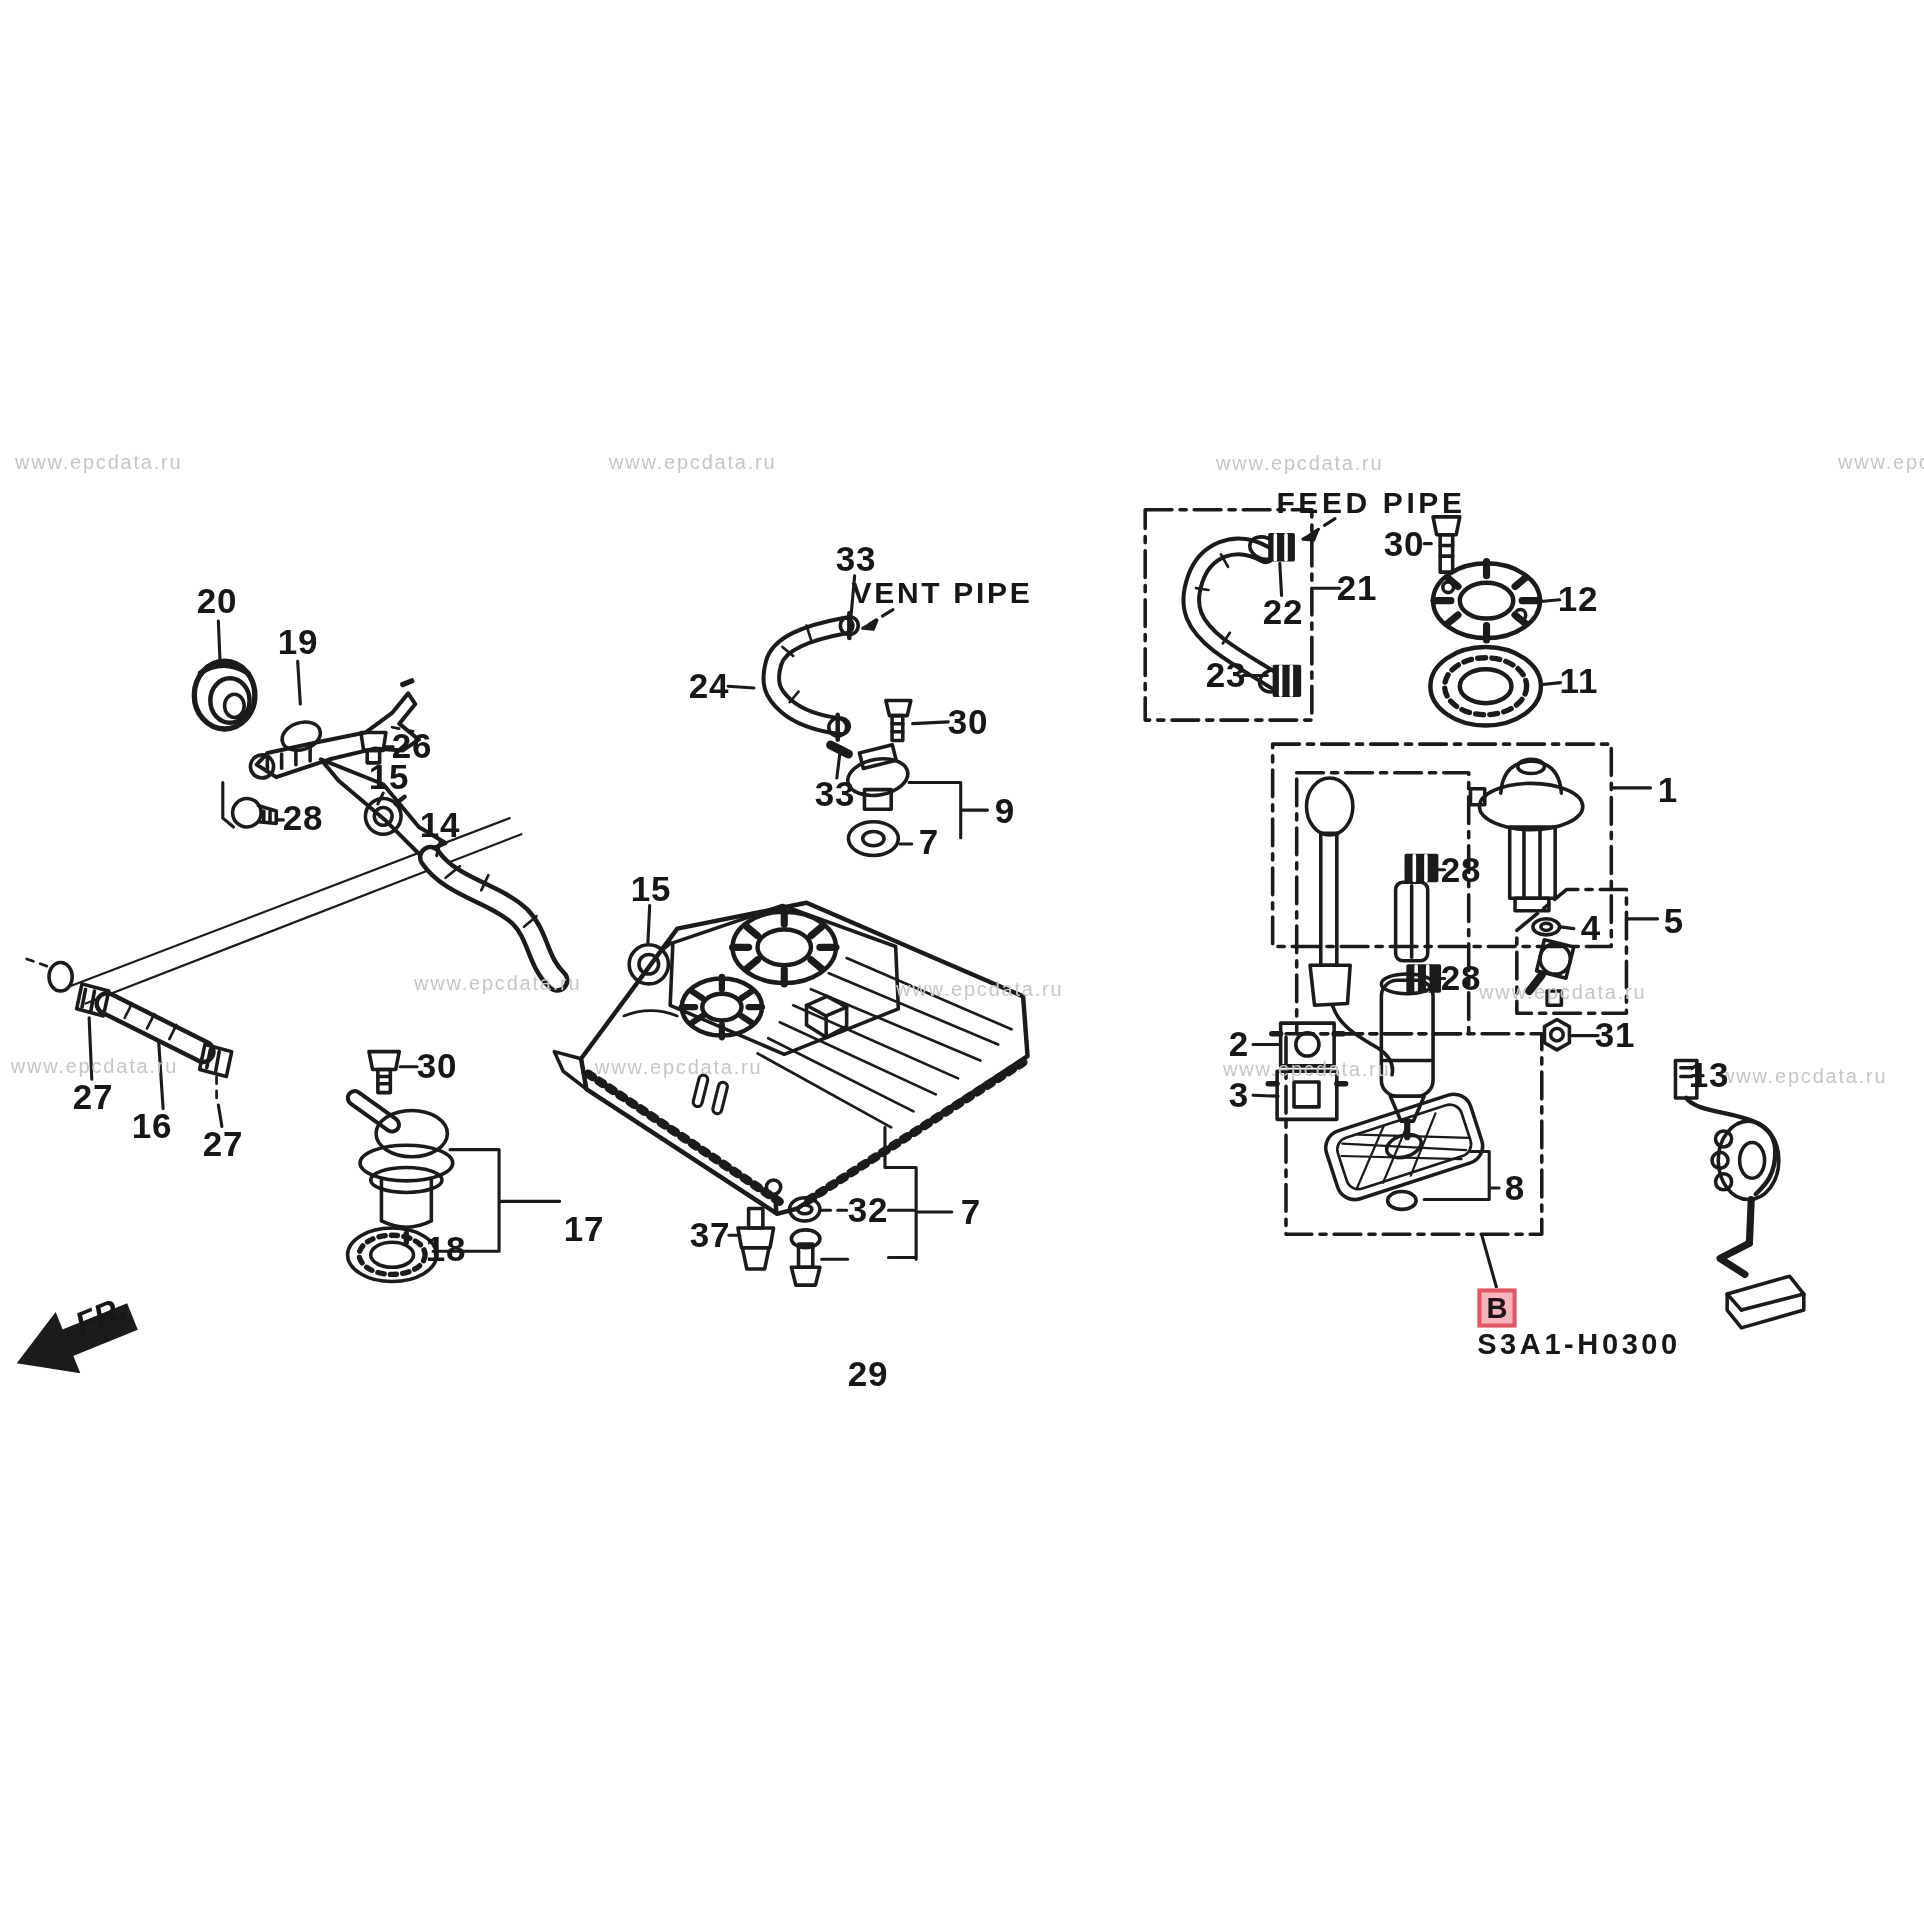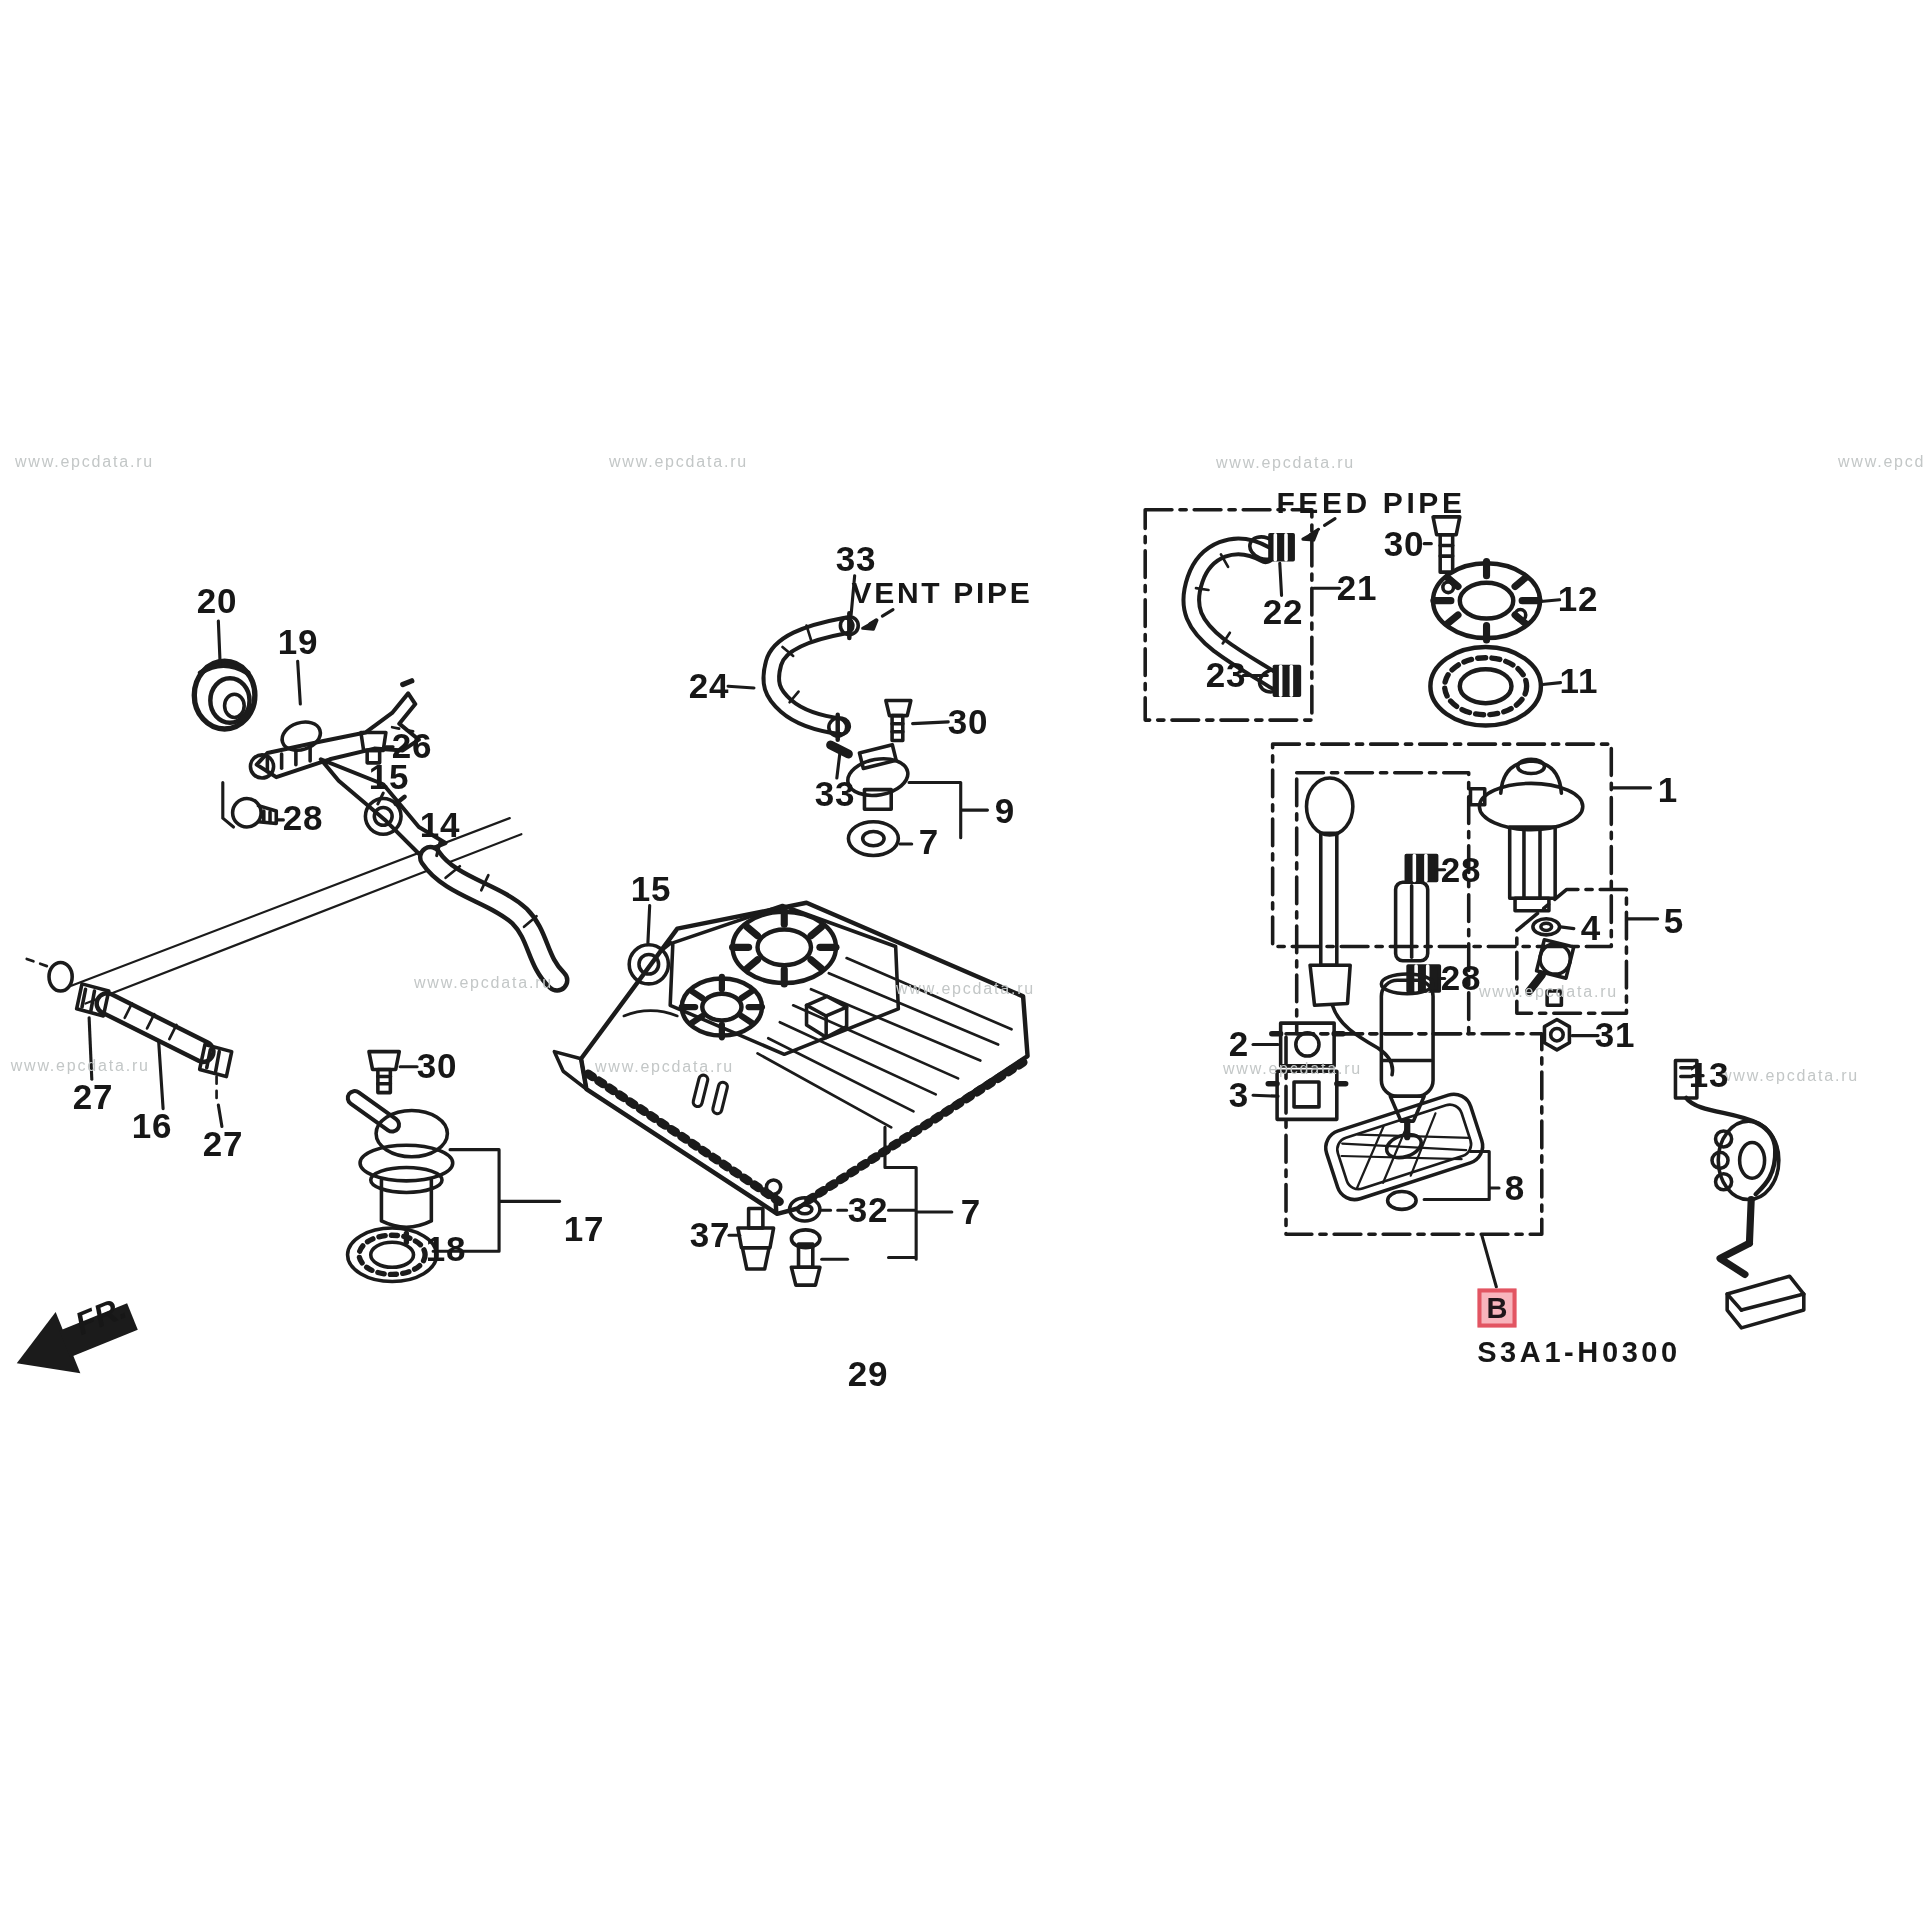--- a/index.html
+++ b/index.html
@@ -1,27 +1,27 @@
 <!DOCTYPE html>
 <html style="font-size:14.3px"><head>
 <meta charset="utf-8">
 <style>
   html,body{margin:0;padding:0;background:#ffffff;}
   .stage{position:relative;width:1925px;height:1925px;background:#ffffff;overflow:hidden;
          font-family:"Liberation Sans", sans-serif;}
   svg{position:absolute;left:0;top:0;}
-  .watermark{position:absolute;color:#c3c7c7;font-size:16px;letter-spacing:1.8px;
+  .watermark{position:absolute;color:#c3c7c7;font-size:20px;letter-spacing:1.8px;
              white-space:nowrap;transform:translate(0,-50%);font-weight:400;}
   .plabel{position:absolute;transform:translate(-50%,-50%);font-weight:bold;font-size:35px;
           color:#171717;letter-spacing:0.9px;white-space:nowrap;}
   .anno{position:absolute;transform:translate(-50%,-50%);font-weight:bold;color:#171717;
         white-space:nowrap;}
   .anno.feed{font-size:30px;letter-spacing:3.6px;}
   .anno.vent{font-size:30px;letter-spacing:2.7px;}
-  .anno.code{font-size:29px;letter-spacing:3.6px;margin-top:8px;}
+  .anno.code{font-size:29px;letter-spacing:3.6px;}
   .anno.fr{font-size:32px;font-style:italic;transform:translate(-50%,-50%) rotate(-22deg);}
   .bhl{position:absolute;width:39px;height:39px;transform:translate(-50%,-50%);
        background:#f8b4bc;border:4.5px solid #e25562;display:flex;align-items:center;
        justify-content:center;font-weight:bold;font-size:29px;color:#20161a;box-sizing:border-box;}
 </style>
 </head>
 <body>
 
 <div class="stage">
 

